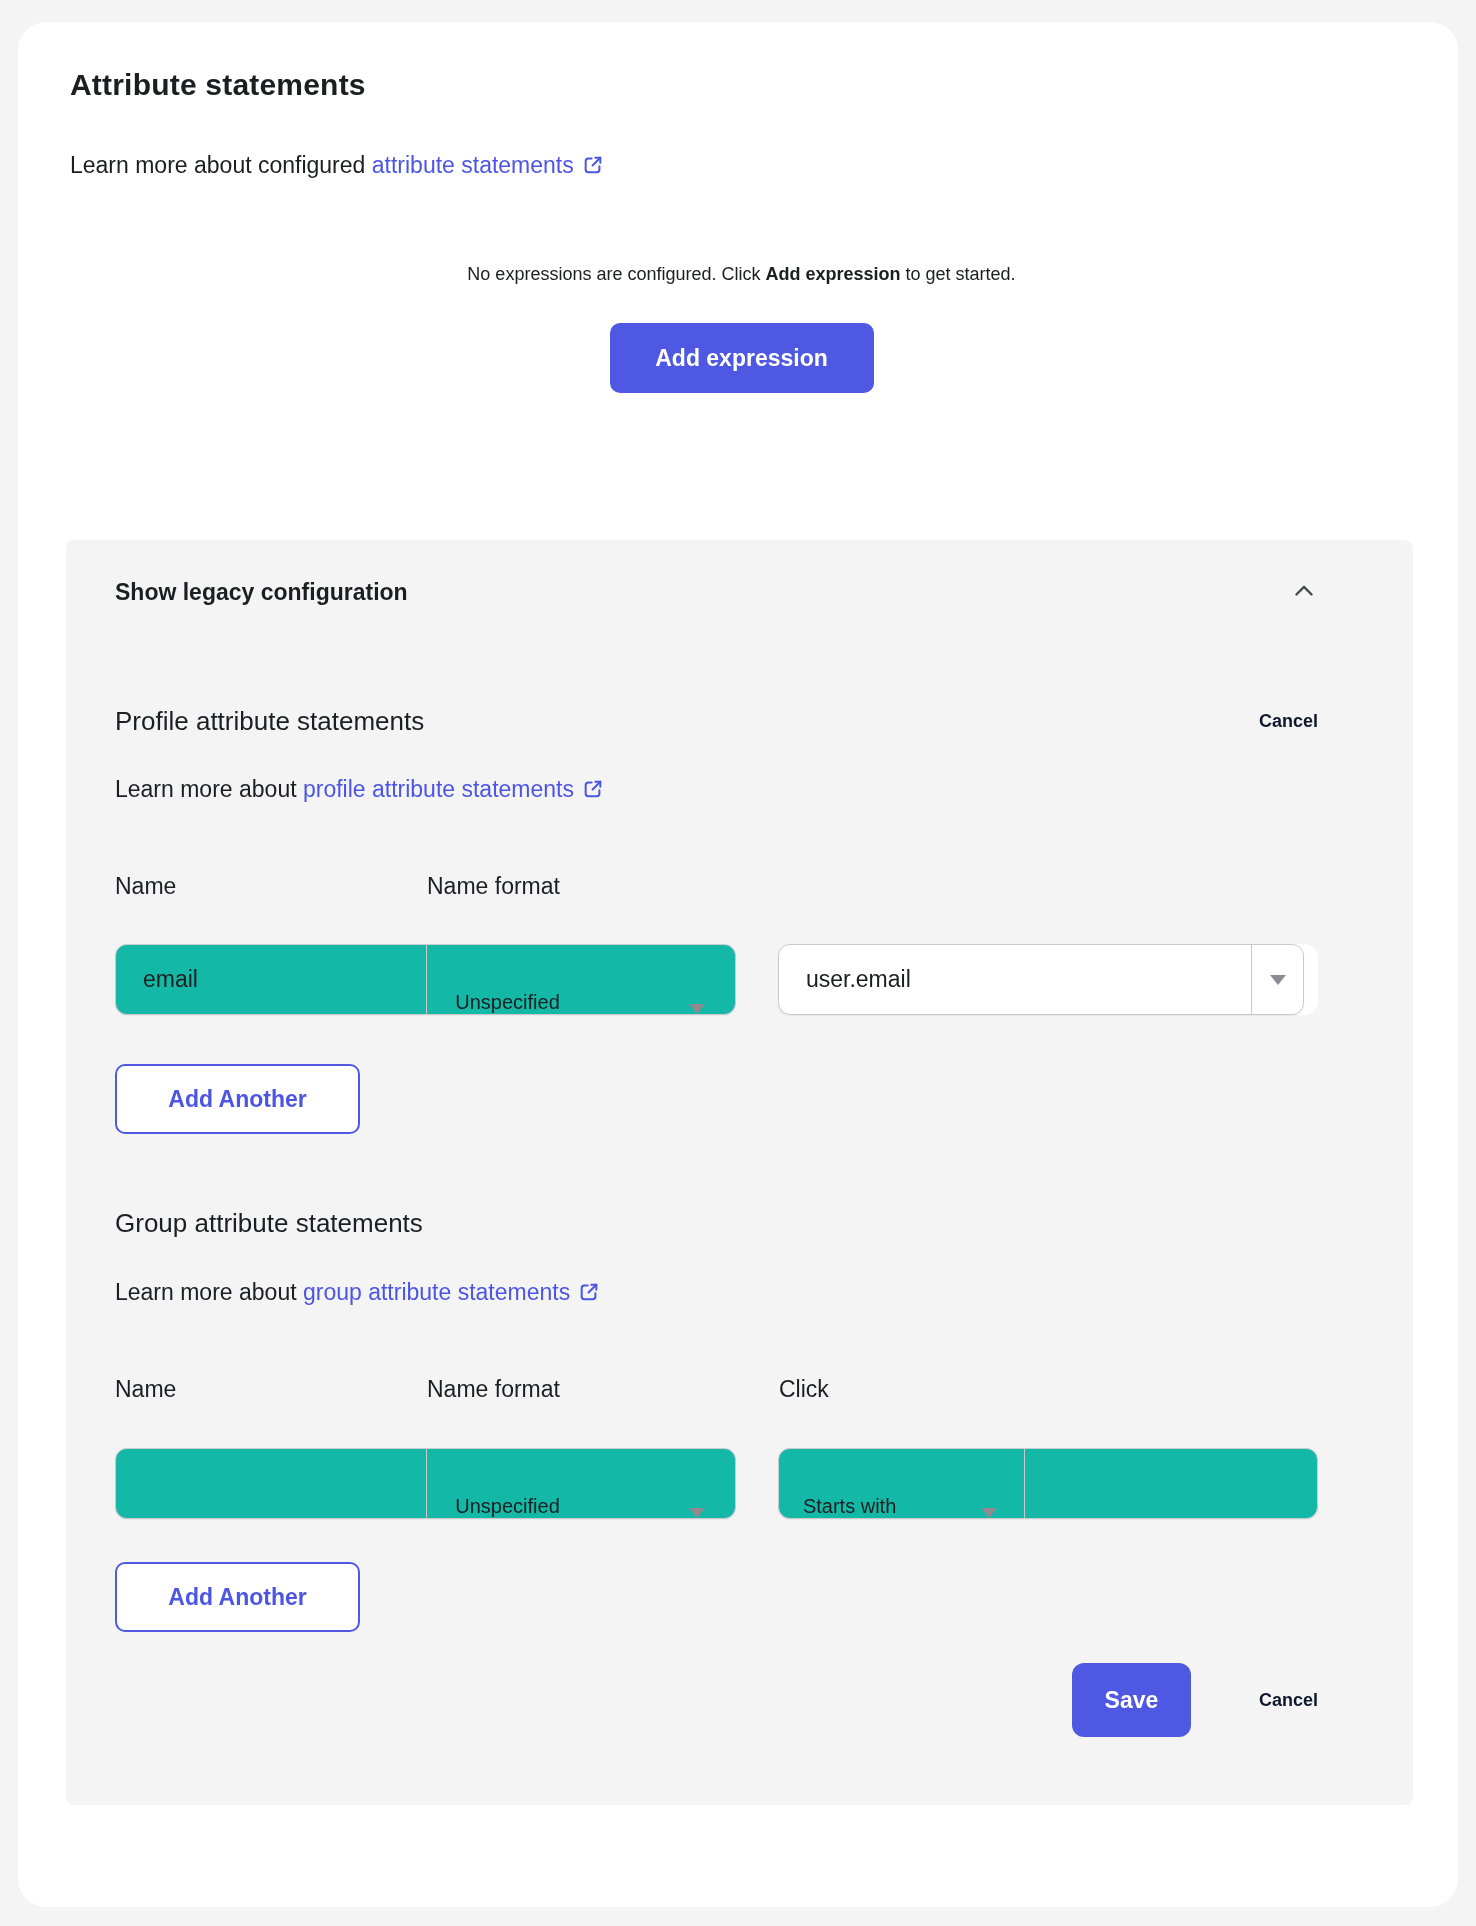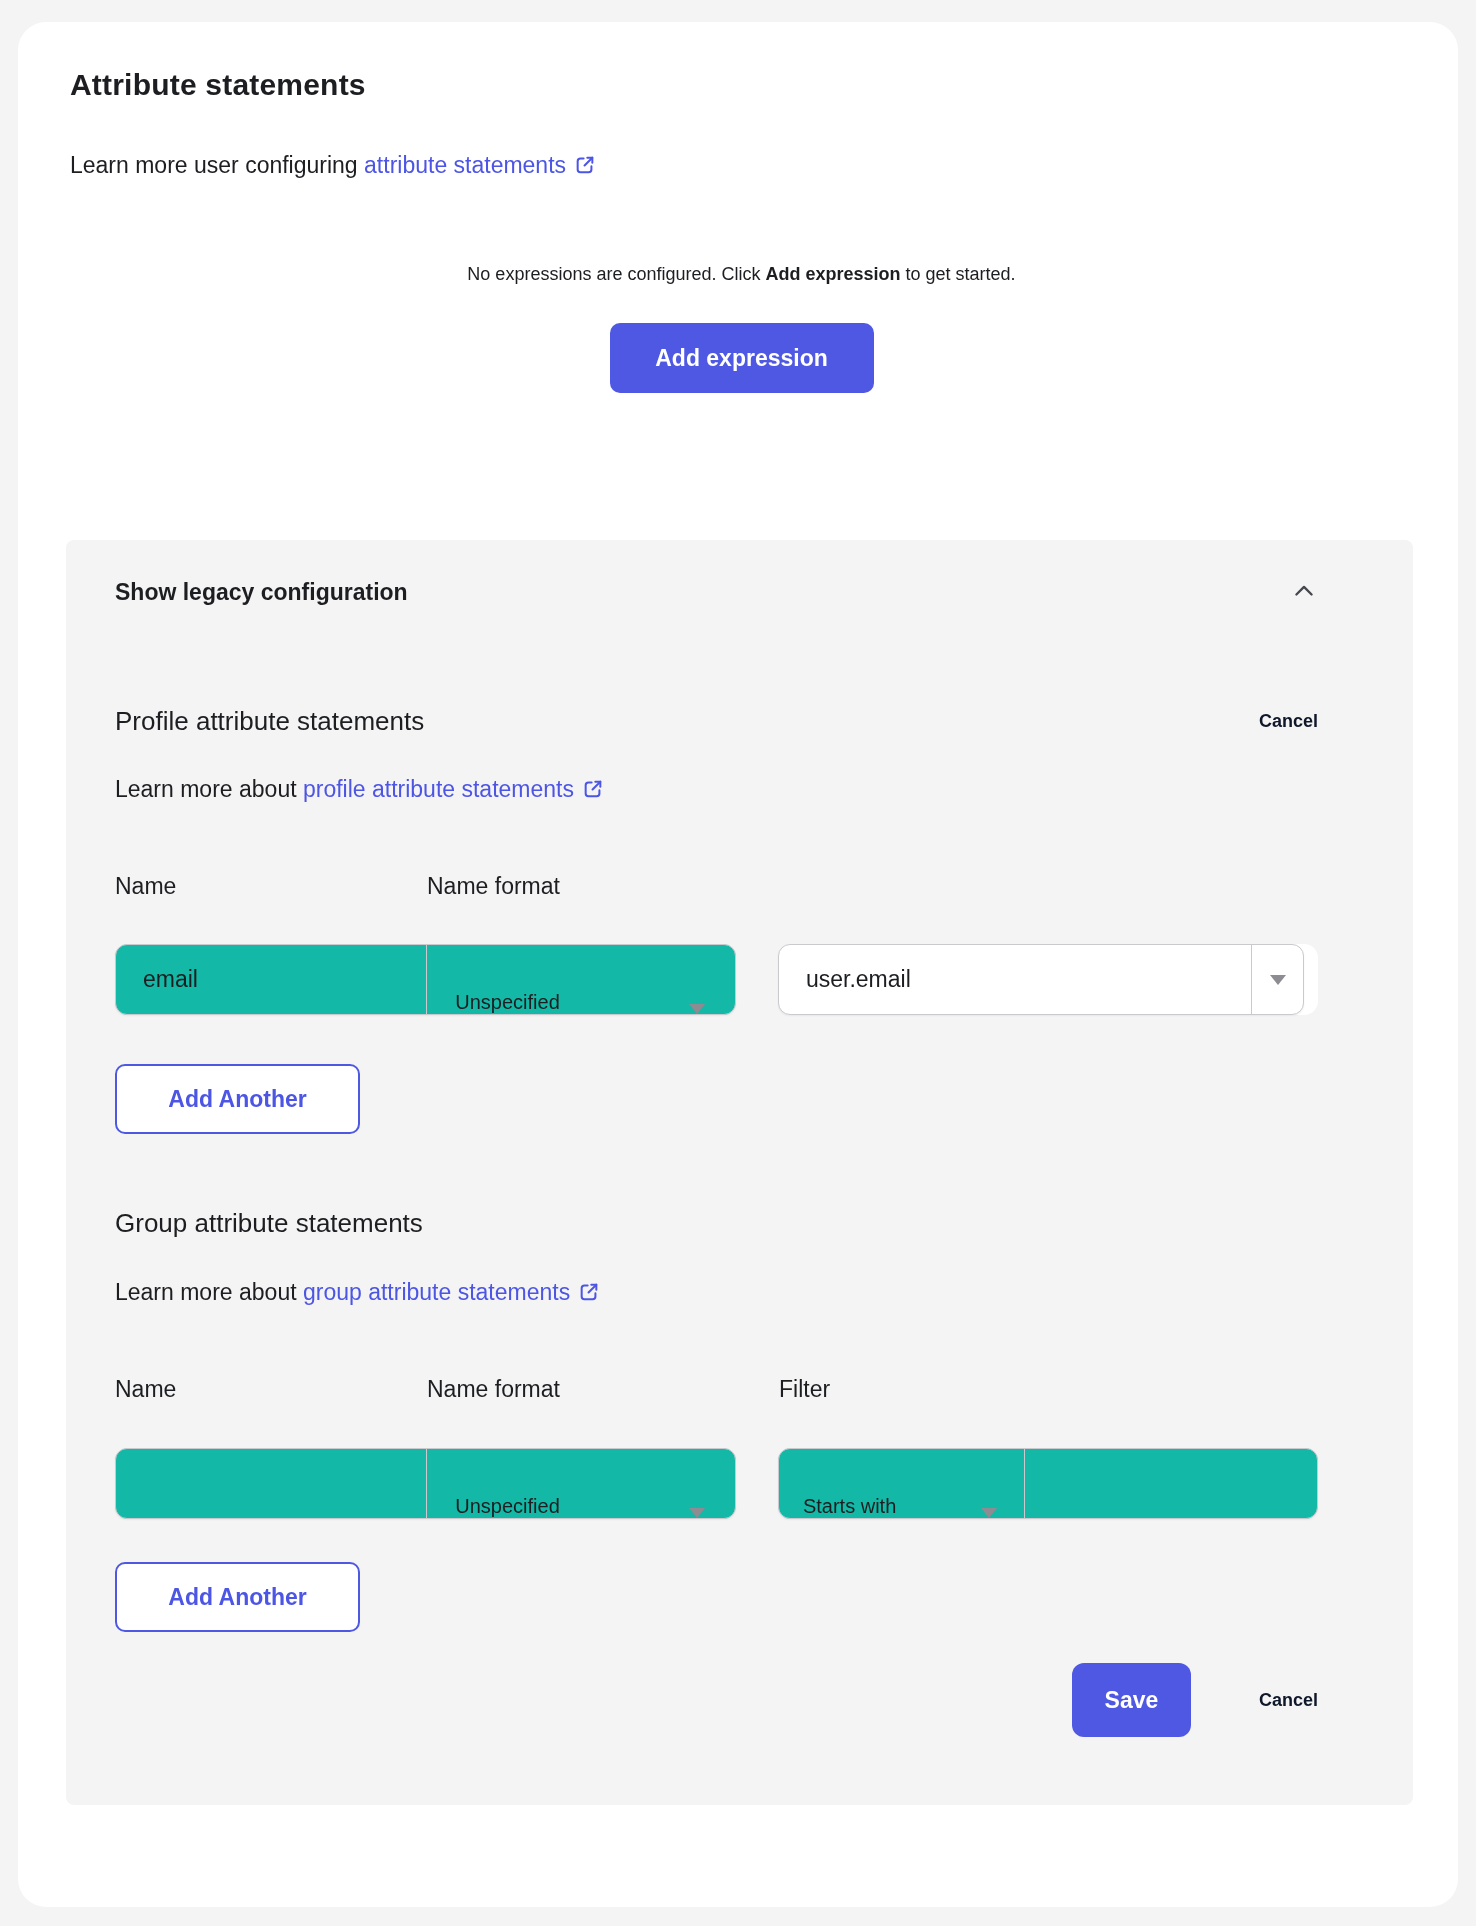--- a/index.html
+++ b/index.html
@@ -166,21 +166,21 @@
   .footer .text-link-btn { line-height: 28px; }
 </style>
 </head>
 <body>
 
 <div class="card">
 
   <h1 class="page-title">Attribute statements</h1>
 
   <div class="intro">
-    <span>Learn more user configuring </span><span class="link">attribute statements</span><span class="ext-icon">
+    <span>Learn more about configured </span><span class="link">attribute statements</span><span class="ext-icon">
       <svg width="22" height="22" viewBox="0 0 24 24" fill="none" stroke="#4c55e4" stroke-width="2.2" stroke-linecap="round" stroke-linejoin="round">
         <path d="M10.5 5H7a3 3 0 0 0-3 3v9a3 3 0 0 0 3 3h9a3 3 0 0 0 3-3v-3.5"></path>
         <path d="M14.5 4H20v5.5"></path>
         <path d="M20 4l-8.5 8.5"></path>
       </svg>
     </span>
   </div>
 
   <div class="empty-text">
     <span>No expressions are configured. Click </span><span class="bold">Add expression</span><span> to get started.</span>
@@ -257,21 +257,21 @@
           <path d="M14.5 4H20v5.5"></path>
           <path d="M20 4l-8.5 8.5"></path>
         </svg>
       </span>
     </div>
 
     <div class="cols">
       <span class="col-a">Name</span>
       <span class="col-b">Name format</span>
       <span class="col-gap"></span>
-      <span class="col-c">Filter</span>
+      <span class="col-c">Click</span>
     </div>
 
     <div class="row row-2">
       <div class="fieldgroup">
         <div class="seg seg-input">
           <input class="text" type="text" value="" style="">
         </div>
         <div class="seg seg-select">
           <span>Unspecified</span>
           <span class="caret"></span>

